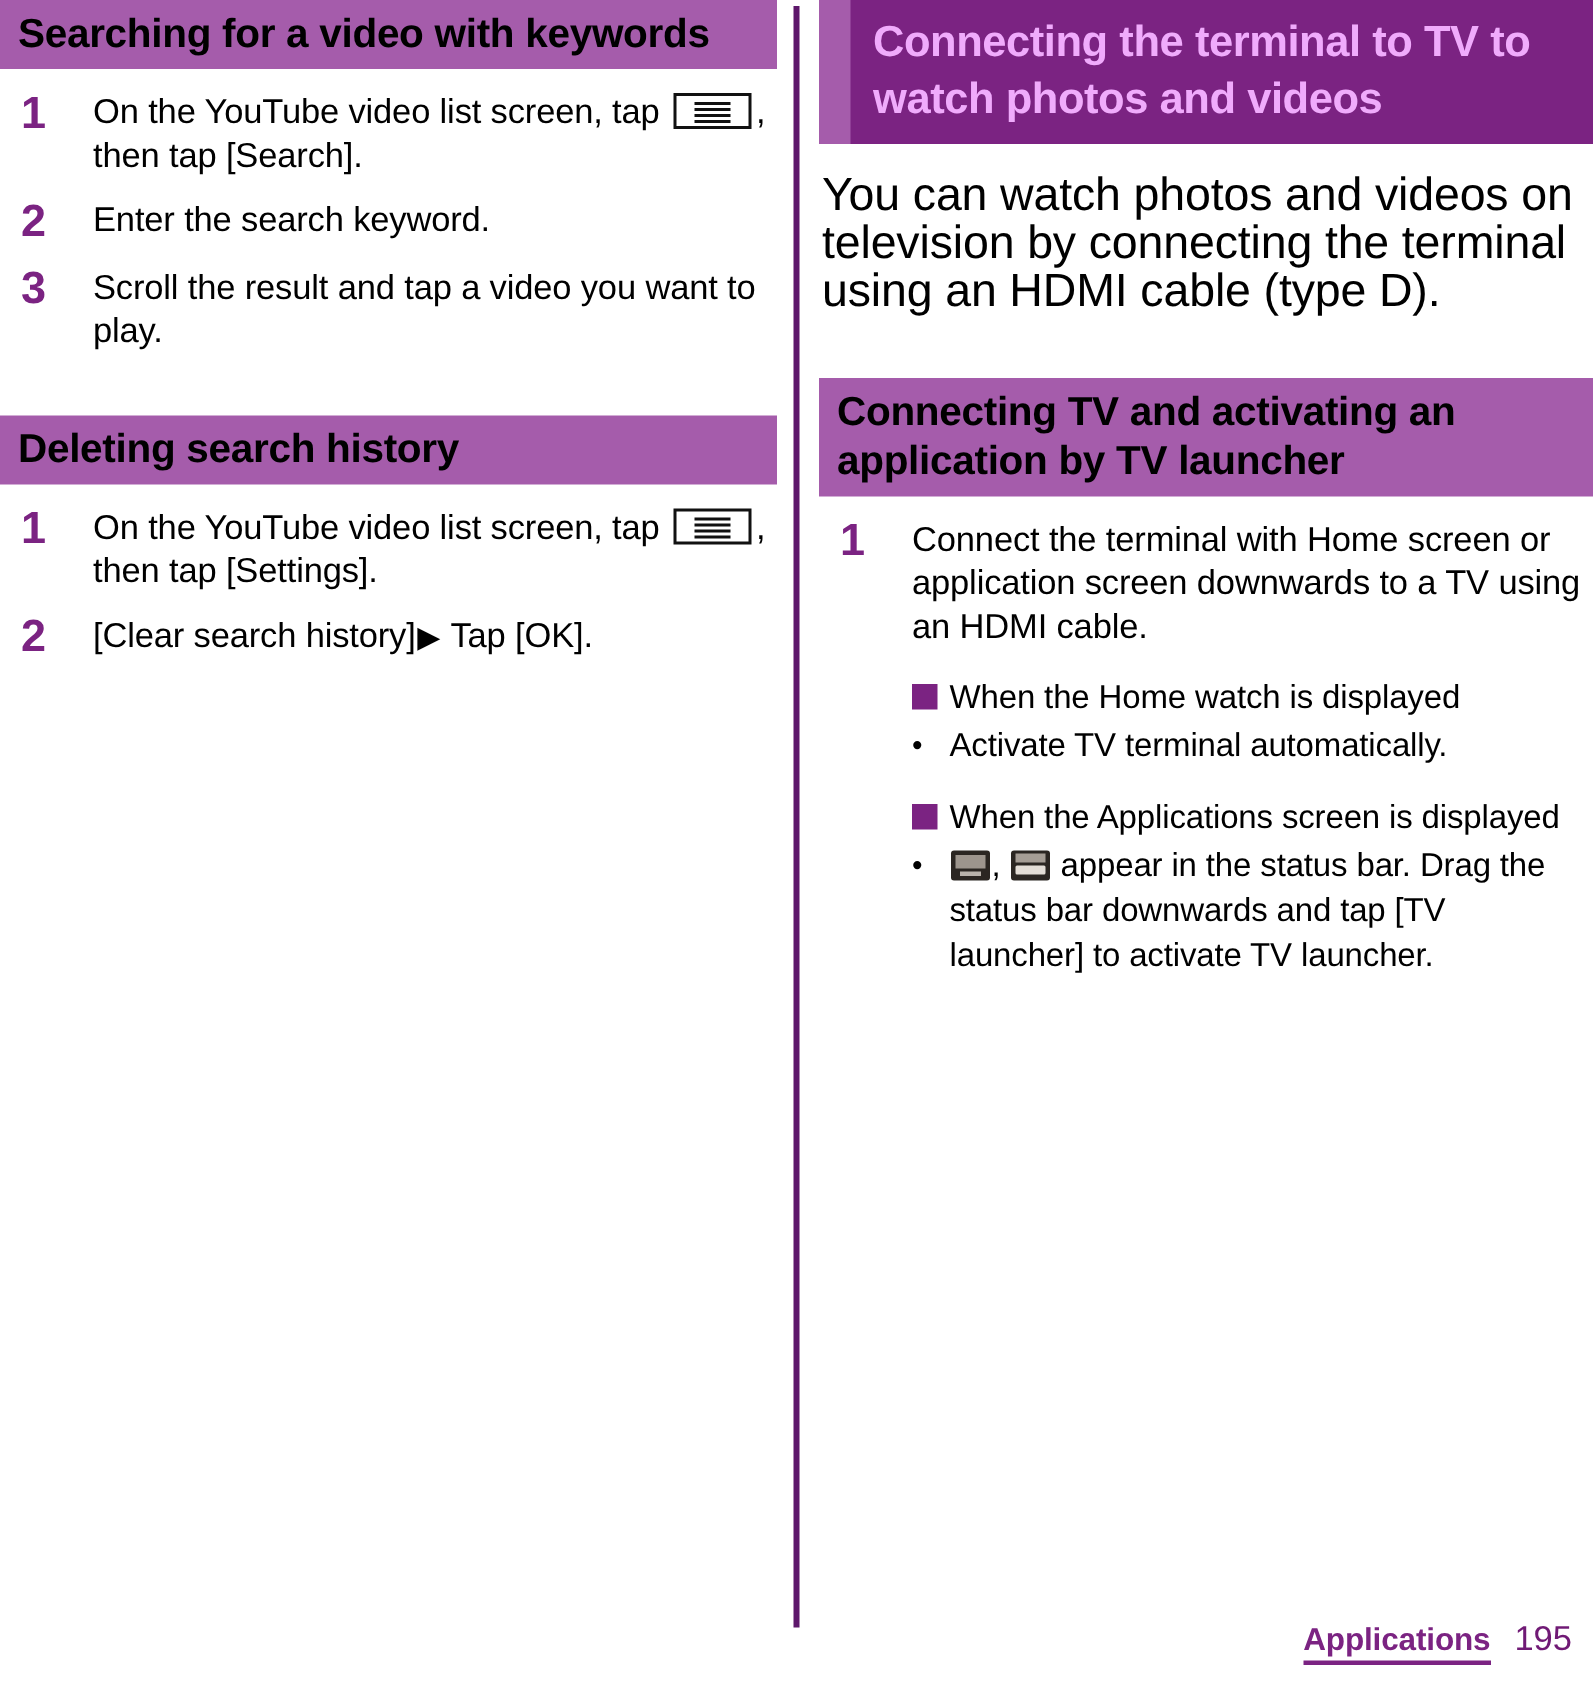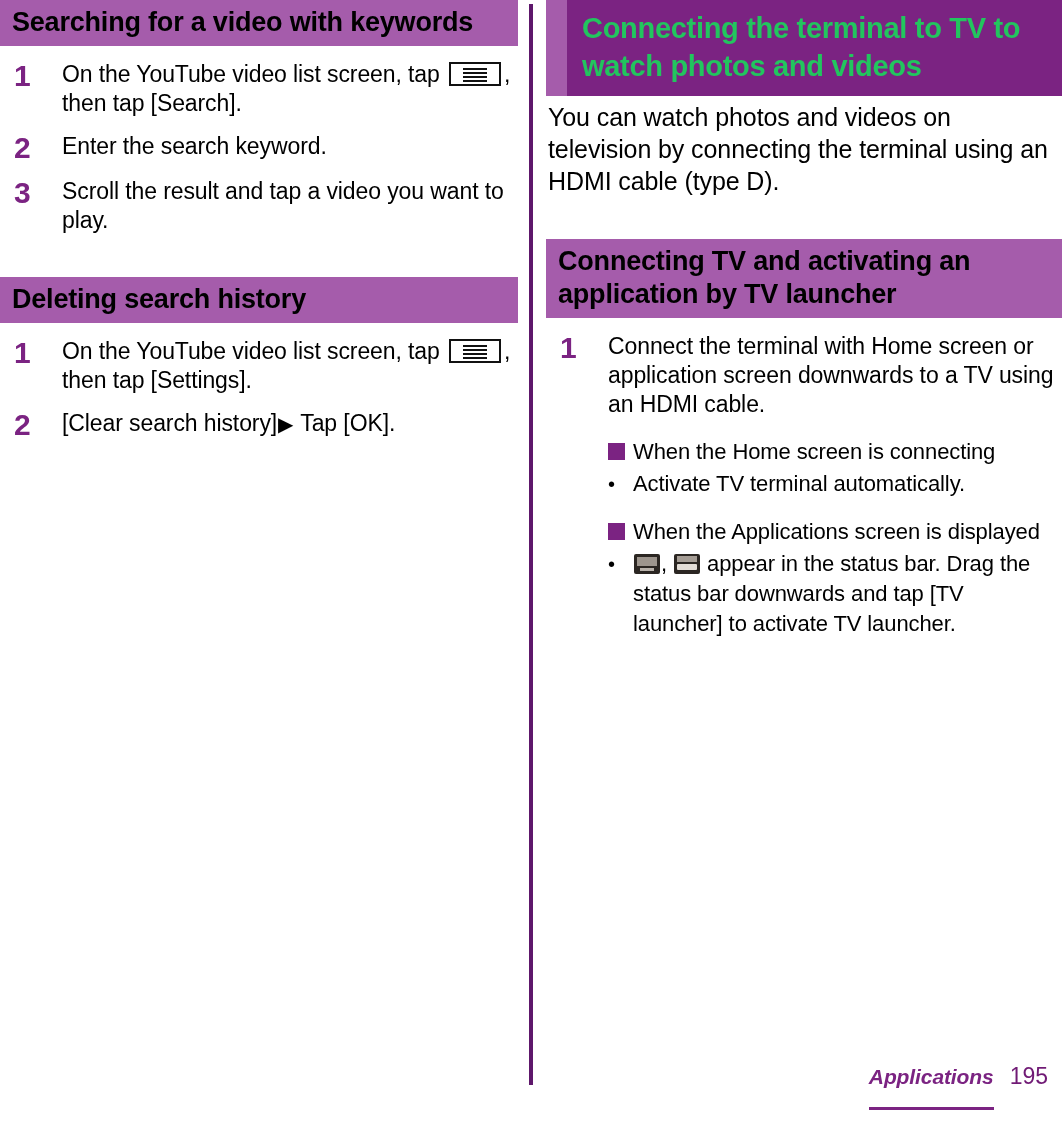--- a/index.html
+++ b/index.html
@@ -47,21 +47,21 @@
     font-weight: bold;
     font-size: 27px;
     line-height: 33px;
     padding: 6px 0 7px 12px;
     letter-spacing: -0.2px;
     box-sizing: border-box;
   }
 
   .h-level1 {
     background: #7B2382;
-    color: #22c55e;
+    color: #f0abfc;
     font-weight: bold;
     font-size: 29px;
     line-height: 38px;
     padding: 9px 14px 11px 36px;
     position: relative;
     letter-spacing: -0.3px;
     box-sizing: border-box;
   }
   .h-level1::before {
     content: "";
@@ -91,23 +91,23 @@
     flex: 1 1 auto;
     font-weight: normal;
     font-size: 23px;
     line-height: 29px;
     padding-right: 6px;
     letter-spacing: -0.1px;
   }
 
   
   .body-para {
-    font-size: 25px;
+    font-size: 31px;
     line-height: 32px;
-    padding: 5px 10px 0 2px;
+    padding: 18px 10px 0 2px;
     letter-spacing: -0.1px;
   }
 
   
   .subblock { margin-top: 18px; padding-left: 62px; }
 
   .sq-head {
     display: flex;
     align-items: flex-start;
     font-size: 22px;
@@ -210,23 +210,22 @@
     right: 14px;
     bottom: 16px;
     display: flex;
     align-items: baseline;
   }
   .footer-chapter {
     color: #7B2382;
     font-weight: bold;
     font-size: 21px;
     border-bottom: 3px solid #7B2382;
-    padding-bottom: 18px;
-    letter-spacing: -0.1px;
-    font-style: italic;
+    padding-bottom: 1px;
+    letter-spacing: -0.1px;
   }
   .footer-pageno {
     color: #701a75;
     font-size: 23px;
     margin-left: 16px;
   }
 </style>
 </head>
 <body>
 
@@ -281,21 +280,21 @@
       <div class="h-level2">Connecting TV and activating an application by TV launcher</div>
 
       <div class="step">
         <div class="step-num">1</div>
         <div class="step-body">Connect the terminal with Home screen or application screen downwards to a TV using an HDMI cable.</div>
       </div>
 
       <div class="subblock">
         <div class="sq-head">
           <span class="sq-mark"></span>
-          <span class="sq-text">When the Home screen is connecting</span>
+          <span class="sq-text">When the Home watch is displayed</span>
         </div>
         <div class="dot-item">
           <span class="dot-mark">•</span>
           <span class="dot-text">Activate TV terminal automatically.</span>
         </div>
       </div>
 
       <div class="subblock">
         <div class="sq-head">
           <span class="sq-mark"></span>

